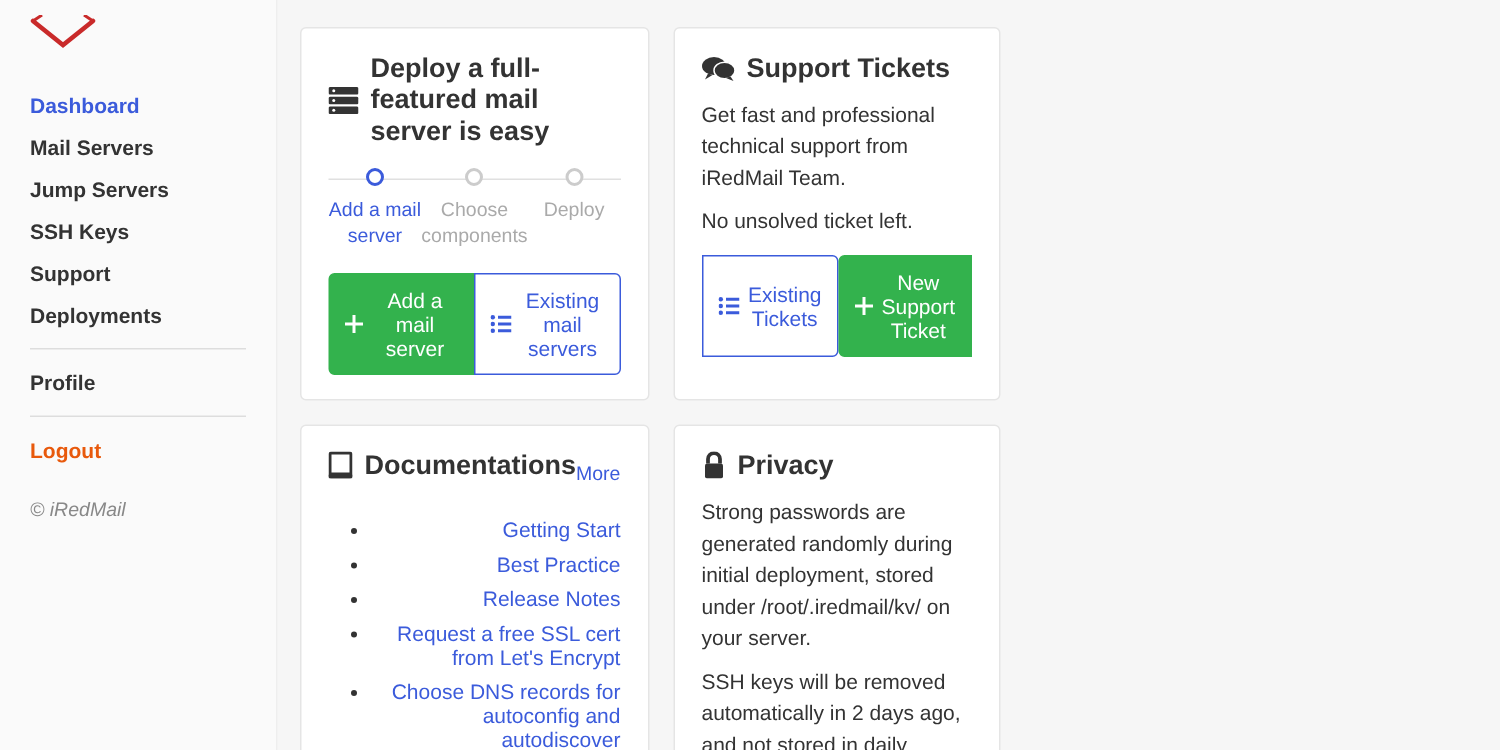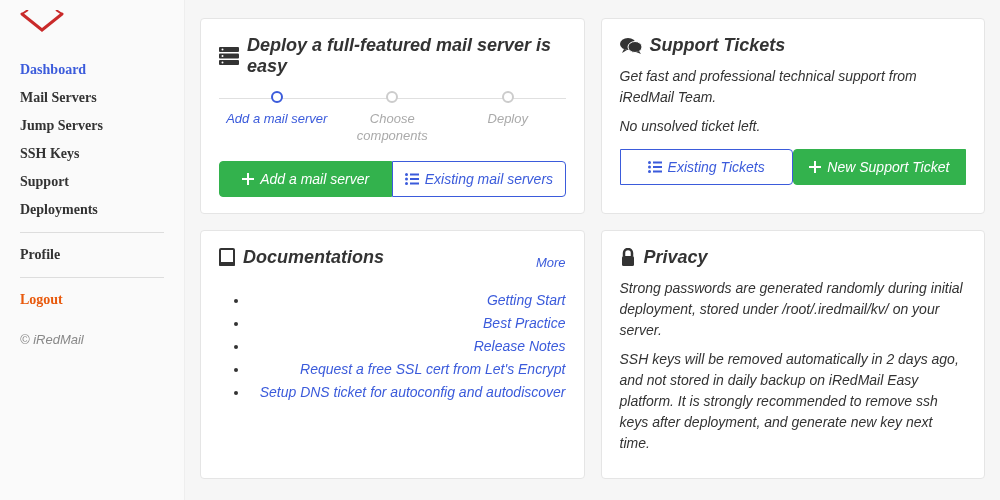--- a/index.html
+++ b/index.html
@@ -1,26 +1,26 @@
 <!DOCTYPE html>
 <html><head>
 <meta charset="utf-8">
 <style>
 * { box-sizing: border-box; margin: 0; padding: 0; }
 body { font-family: -apple-system, BlinkMacSystemFont, "Segoe UI", Helvetica, Arial, sans-serif; background: #f6f6f6; color: #333; font-size: 14px; }
 .layout { display: flex; width: 1000px; height: 500px; overflow: hidden; }
 .sidebar { width: 185px; background: #fafafa; padding: 10px 20px; border-right: 1px solid #eee; }
 .logo { margin-bottom: 18px; }
 .nav { list-style: none; }
-.nav li { padding: 6px 0; font-weight: 600; color: #333; cursor: pointer; font-family: Liberation Serif, serif; }
+.nav li { padding: 6px 0; font-weight: 600; color: #333; cursor: pointer; }
 .nav li.active { color: #3b5bdb; }
 .nav .divider { border-top: 1px solid #ddd; margin: 8px 0; height: 0; padding: 0; }
 .nav li.logout { color: #e8590c; }
 .copyright { color: #888; font-style: italic; font-size: 13px; margin-top: 18px; }
-.main { flex: 1; padding: 18px 15px; display: grid; grid-template-columns: 1fr 1fr; gap: 16px; align-content: start; font-style: italic; }
+.main { flex: 1; padding: 18px 15px; display: grid; grid-template-columns: 1fr 1fr 1fr 1fr; gap: 16px; align-content: start; }
 .card { background: #fff; border: 1px solid #e5e5e5; border-radius: 4px; padding: 16px 18px; }
 .card h2 { font-size: 18px; font-weight: 600; color: #333; display: flex; align-items: center; gap: 8px; margin-bottom: 10px; }
 .h-icon { display: inline-flex; }
 .steps { display: flex; align-items: flex-start; margin: 14px 0 16px; position: relative; }
 .step { flex: 1; text-align: center; position: relative; }
 .step-circle { width: 12px; height: 12px; border-radius: 50%; background: #fff; border: 2px solid #ccc; margin: 0 auto 8px; position: relative; z-index: 1; }
 .step.active .step-circle { border-color: #3b5bdb; }
 .step.active .step-label { color: #3b5bdb; }
 .step-label { font-size: 13px; color: #aaa; line-height: 1.3; }
 .step-line { position: absolute; top: 7px; left: 0; right: 0; height: 1px; background: #e0e0e0; }
@@ -173,21 +173,21 @@
           </span>
           <span>Documentations</span>
         </h2>
         <span class="more">More</span>
       </div>
       <ul class="doc-list">
         <li><a>Getting Start</a></li>
         <li><a>Best Practice</a></li>
         <li><a>Release Notes</a></li>
         <li><a>Request a free SSL cert from Let's Encrypt</a></li>
-        <li><a>Setup DNS ticket for autoconfig and autodiscover</a></li>
+        <li><a>Choose DNS records for autoconfig and autodiscover</a></li>
       </ul>
     </section>
 
     <section class="card privacy">
       <h2>
         <span class="h-icon">
           <svg width="16" height="18" viewBox="0 0 16 18">
               <rect x="2" y="8" width="12" height="10" rx="1.5" fill="#333"></rect>
               <path d="M4 8 V5 a4 4 0 0 1 8 0 V8" stroke="#333" stroke-width="2.5" fill="none"></path>
             </svg>

